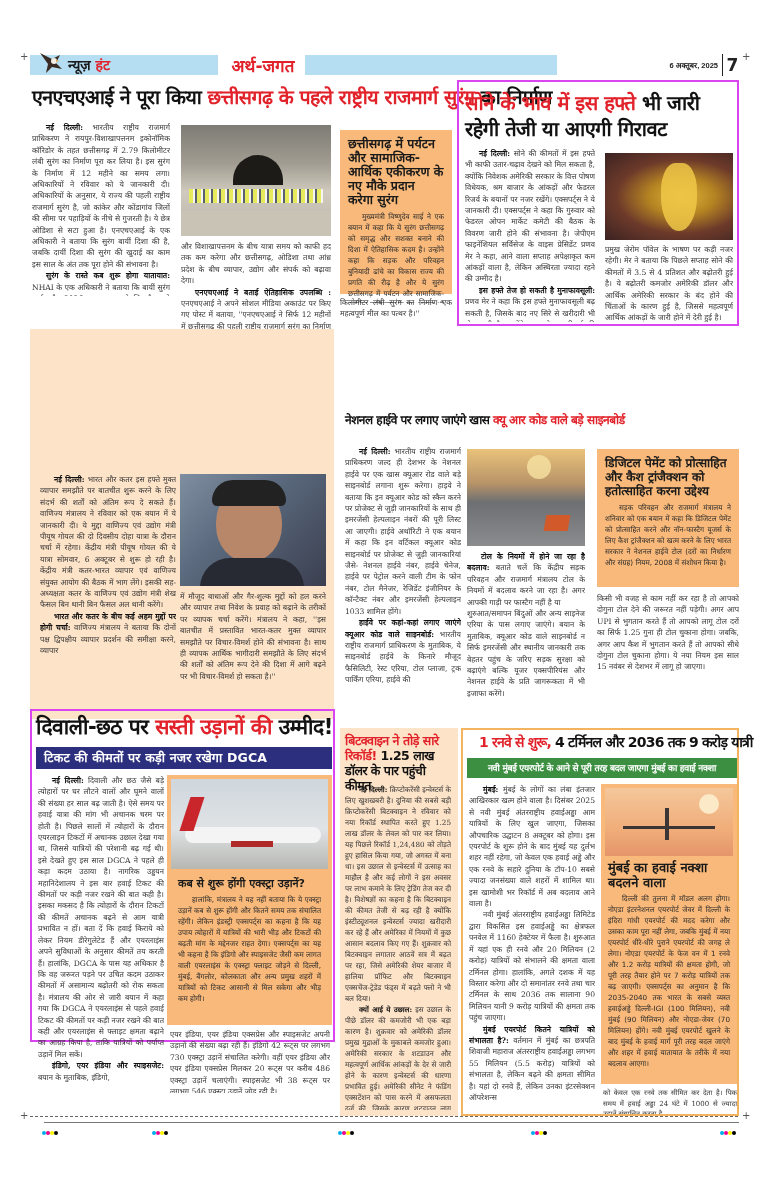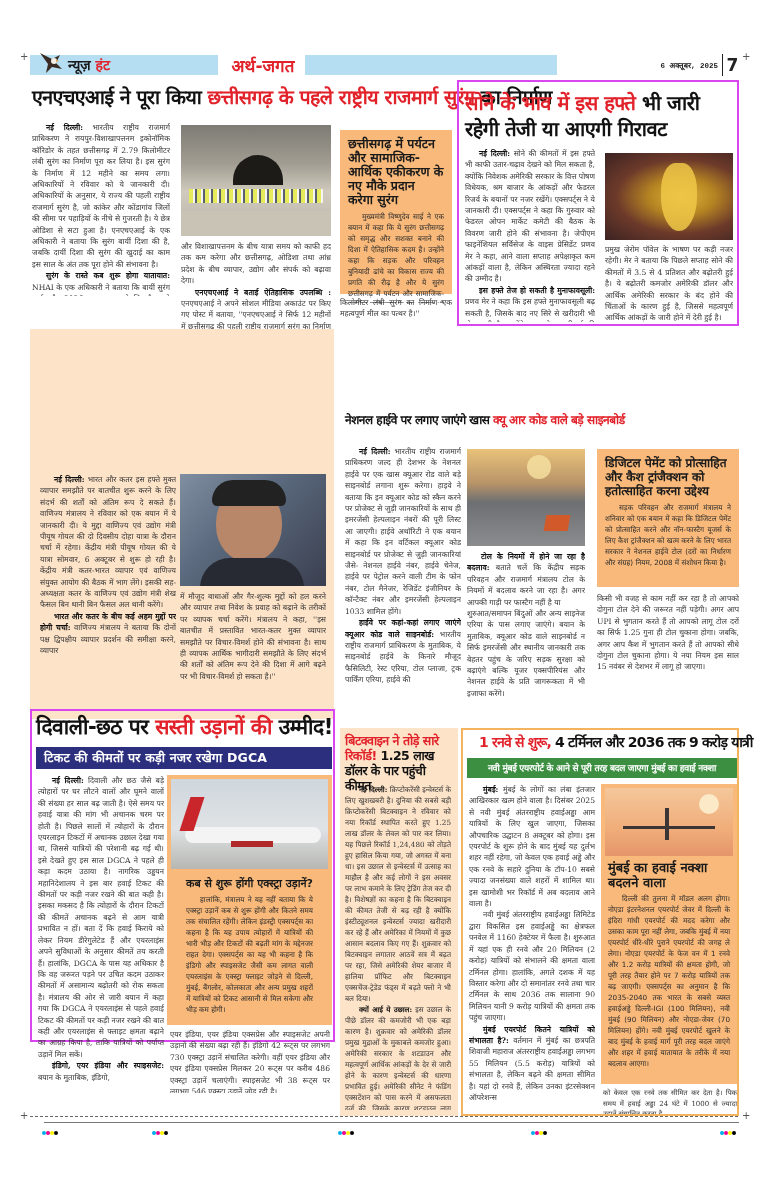--- a/index.html
+++ b/index.html
@@ -6,21 +6,21 @@
 html,body{width:768px;height:1187px;background:#fff;overflow:hidden}
 body{position:relative;font-family:"DejaVu Serif",serif;color:#222}
 .mark{position:absolute;font-family:"DejaVu Sans",sans-serif;font-size:10px;color:#555;line-height:10px}
 .masthead{position:absolute;left:30px;top:55px;width:712px;height:20px}
 .mh-bar-l{position:absolute;left:0;top:0;width:188px;height:20px;background:#b5def2}
 .mh-bar-r{position:absolute;left:275px;top:0;width:252px;height:20px;background:#b5def2}
 .mh-logo{position:absolute;left:8px;top:-6px;width:26px;height:26px}
 .mh-brand{position:absolute;left:38px;top:1px;font-family:"DejaVu Sans",sans-serif;font-weight:bold;font-size:14px;line-height:18px}
 .mh-brand .b1{color:#1a1a1a}.mh-brand .b2{color:#e2222a}
 .mh-section{position:absolute;left:195px;top:0;width:76px;text-align:center;font-family:"DejaVu Sans",sans-serif;font-weight:bold;font-size:17px;color:#e2222a;line-height:22px}
-.mh-date{position:absolute;right:24px;top:5px;font-family:Liberation Mono, monospace;font-size:7.5px;color:#222;font-weight:bold}
+.mh-date{position:absolute;right:24px;top:5px;font-family:Liberation Sans, sans-serif;font-size:7.5px;color:#222;font-weight:bold}
 .mh-page{position:absolute;right:0;top:-1px;width:20px;border-left:1px solid #222;text-align:center;font-family:"DejaVu Sans",sans-serif;font-weight:bold;font-size:17px;line-height:22px}
 .hl{position:absolute;font-family:"DejaVu Sans",sans-serif;font-weight:bold;color:#111;letter-spacing:-0.5px;line-height:1.15}
 .red{color:#e2222a}
 .body{position:absolute;font-size:7.6px;line-height:11.4px;text-align:justify;color:#333;overflow:hidden}
 .body p{text-indent:14px}
 .body b{color:#111}
 .side{position:absolute;background:#f8b97a;padding:7px 8px}
 .side h3{font-family:"DejaVu Sans",sans-serif;font-weight:bold;font-size:12.5px;line-height:14px;color:#1a1a1a;margin-bottom:4px}
 .side .st{font-family:"DejaVu Sans",sans-serif;font-size:7.2px;line-height:11px;color:#2a2a2a;text-align:justify;text-indent:14px;overflow:hidden}
 .box{position:absolute;border:2px solid #d946ef}
@@ -156,21 +156,21 @@
     <p><b>नई दिल्ली:</b> <span>दिवाली और छठ जैसे बड़े त्योहारों पर घर लौटने वालों और घूमने वालों की संख्या हर साल बढ़ जाती है। ऐसे समय पर हवाई यात्रा की मांग भी अचानक चरम पर होती है। पिछले सालों में त्योहारों के दौरान एयरलाइन टिकटों में अचानक उछाल देखा गया था, जिससे यात्रियों की परेशानी बढ़ गई थी। इसे देखते हुए इस साल DGCA ने पहले ही कड़ा कदम उठाया है। नागरिक उड्डयन महानिदेशालय ने इस बार हवाई टिकट की कीमतों पर कड़ी नजर रखने की बात कही है। इसका मकसद है कि त्योहारों के दौरान टिकटों की कीमतें अचानक बढ़ने से आम यात्री प्रभावित न हों। बता दें कि हवाई किराये को लेकर नियम डीरेगुलेटेड हैं और एयरलाइंस अपने सुविधाओं के अनुसार कीमतें तय करती हैं। हालांकि, DGCA के पास यह अधिकार है कि वह जरूरत पड़ने पर उचित कदम उठाकर कीमतों में असामान्य बढ़ोतरी को रोक सकता है। मंत्रालय की ओर से जारी बयान में कहा गया कि DGCA ने एयरलाइंस से पहले हवाई टिकट की कीमतों पर कड़ी नजर रखने की बात कही और एयरलाइंस से फ्लाइट क्षमता बढ़ाने का आग्रह किया है, ताकि यात्रियों को पर्याप्त उड़ानें मिल सकें।</span></p>
     <p><b>इंडिगो, एयर इंडिया और स्पाइसजेट:</b> <span>बयान के मुताबिक, इंडिगो,</span></p>
   </div>
   <div class="photo" style="left:135px;top:64px;width:165px;height:98px;background:#f8b97a;padding:4px">
     <div style="position:relative;width:157px;height:90px;background:linear-gradient(180deg,#cfd6dc 0%,#dfe3e6 55%,#b7b7b1 100%);overflow:hidden">
       <div style="position:absolute;left:14px;top:48px;width:136px;height:16px;border-radius:8px;background:#f4f4f4"></div>
       <div style="position:absolute;left:14px;top:18px;width:14px;height:34px;background:#c8262b;transform:skewX(-18deg)"></div>
       <div style="position:absolute;left:60px;top:62px;width:42px;height:6px;background:#b02a2a"></div>
     </div>
   </div>
-  <div class="side" style="left:135px;top:162px;width:165px;height:152px;padding:4px 19px">
+  <div class="side" style="left:135px;top:162px;width:165px;height:152px;padding:4px 11px">
     <h3 style="font-size:11px;margin-bottom:3px">कब से शुरू होंगी एक्स्ट्रा उड़ानें?</h3>
     <div class="st" style="height:126px">हालांकि, मंत्रालय ने यह नहीं बताया कि ये एक्स्ट्रा उड़ानें कब से शुरू होंगी और कितने समय तक संचालित रहेंगी। लेकिन इंडस्ट्री एक्सपर्ट्स का कहना है कि यह उपाय त्योहारों में यात्रियों की भारी भीड़ और टिकटों की बढ़ती मांग के मद्देनजर राहत देगा। एक्सपर्ट्स का यह भी कहना है कि इंडिगो और स्पाइसजेट जैसी कम लागत वाली एयरलाइंस के एक्स्ट्रा फ्लाइट जोड़ने से दिल्ली, मुंबई, बैंगलोर, कोलकाता और अन्य प्रमुख शहरों में यात्रियों को टिकट आसानी से मिल सकेगा और भीड़ कम होगी।</div>
   </div>
   <div class="body" style="left:138px;top:318px;width:160px;height:64px">
     <p style="text-indent:0">एयर इंडिया, एयर इंडिया एक्सप्रेस और स्पाइसजेट अपनी उड़ानों की संख्या बढ़ा रही हैं। इंडिगो 42 रूट्स पर लगभग 730 एक्स्ट्रा उड़ानें संचालित करेगी। वहीं एयर इंडिया और एयर इंडिया एक्सप्रेस मिलकर 20 रूट्स पर करीब 486 एक्स्ट्रा उड़ानें चलाएंगी। स्पाइसजेट भी 38 रूट्स पर लगभग 546 एक्स्ट्रा उड़ानें जोड़ रही है।</p>
   </div>
 </div>
 
 <div class="peach" style="left:340px;top:728px;width:118px;height:388px">
   <div class="hl" style="left:5px;top:5px;width:108px;font-size:12.5px;line-height:15px">

